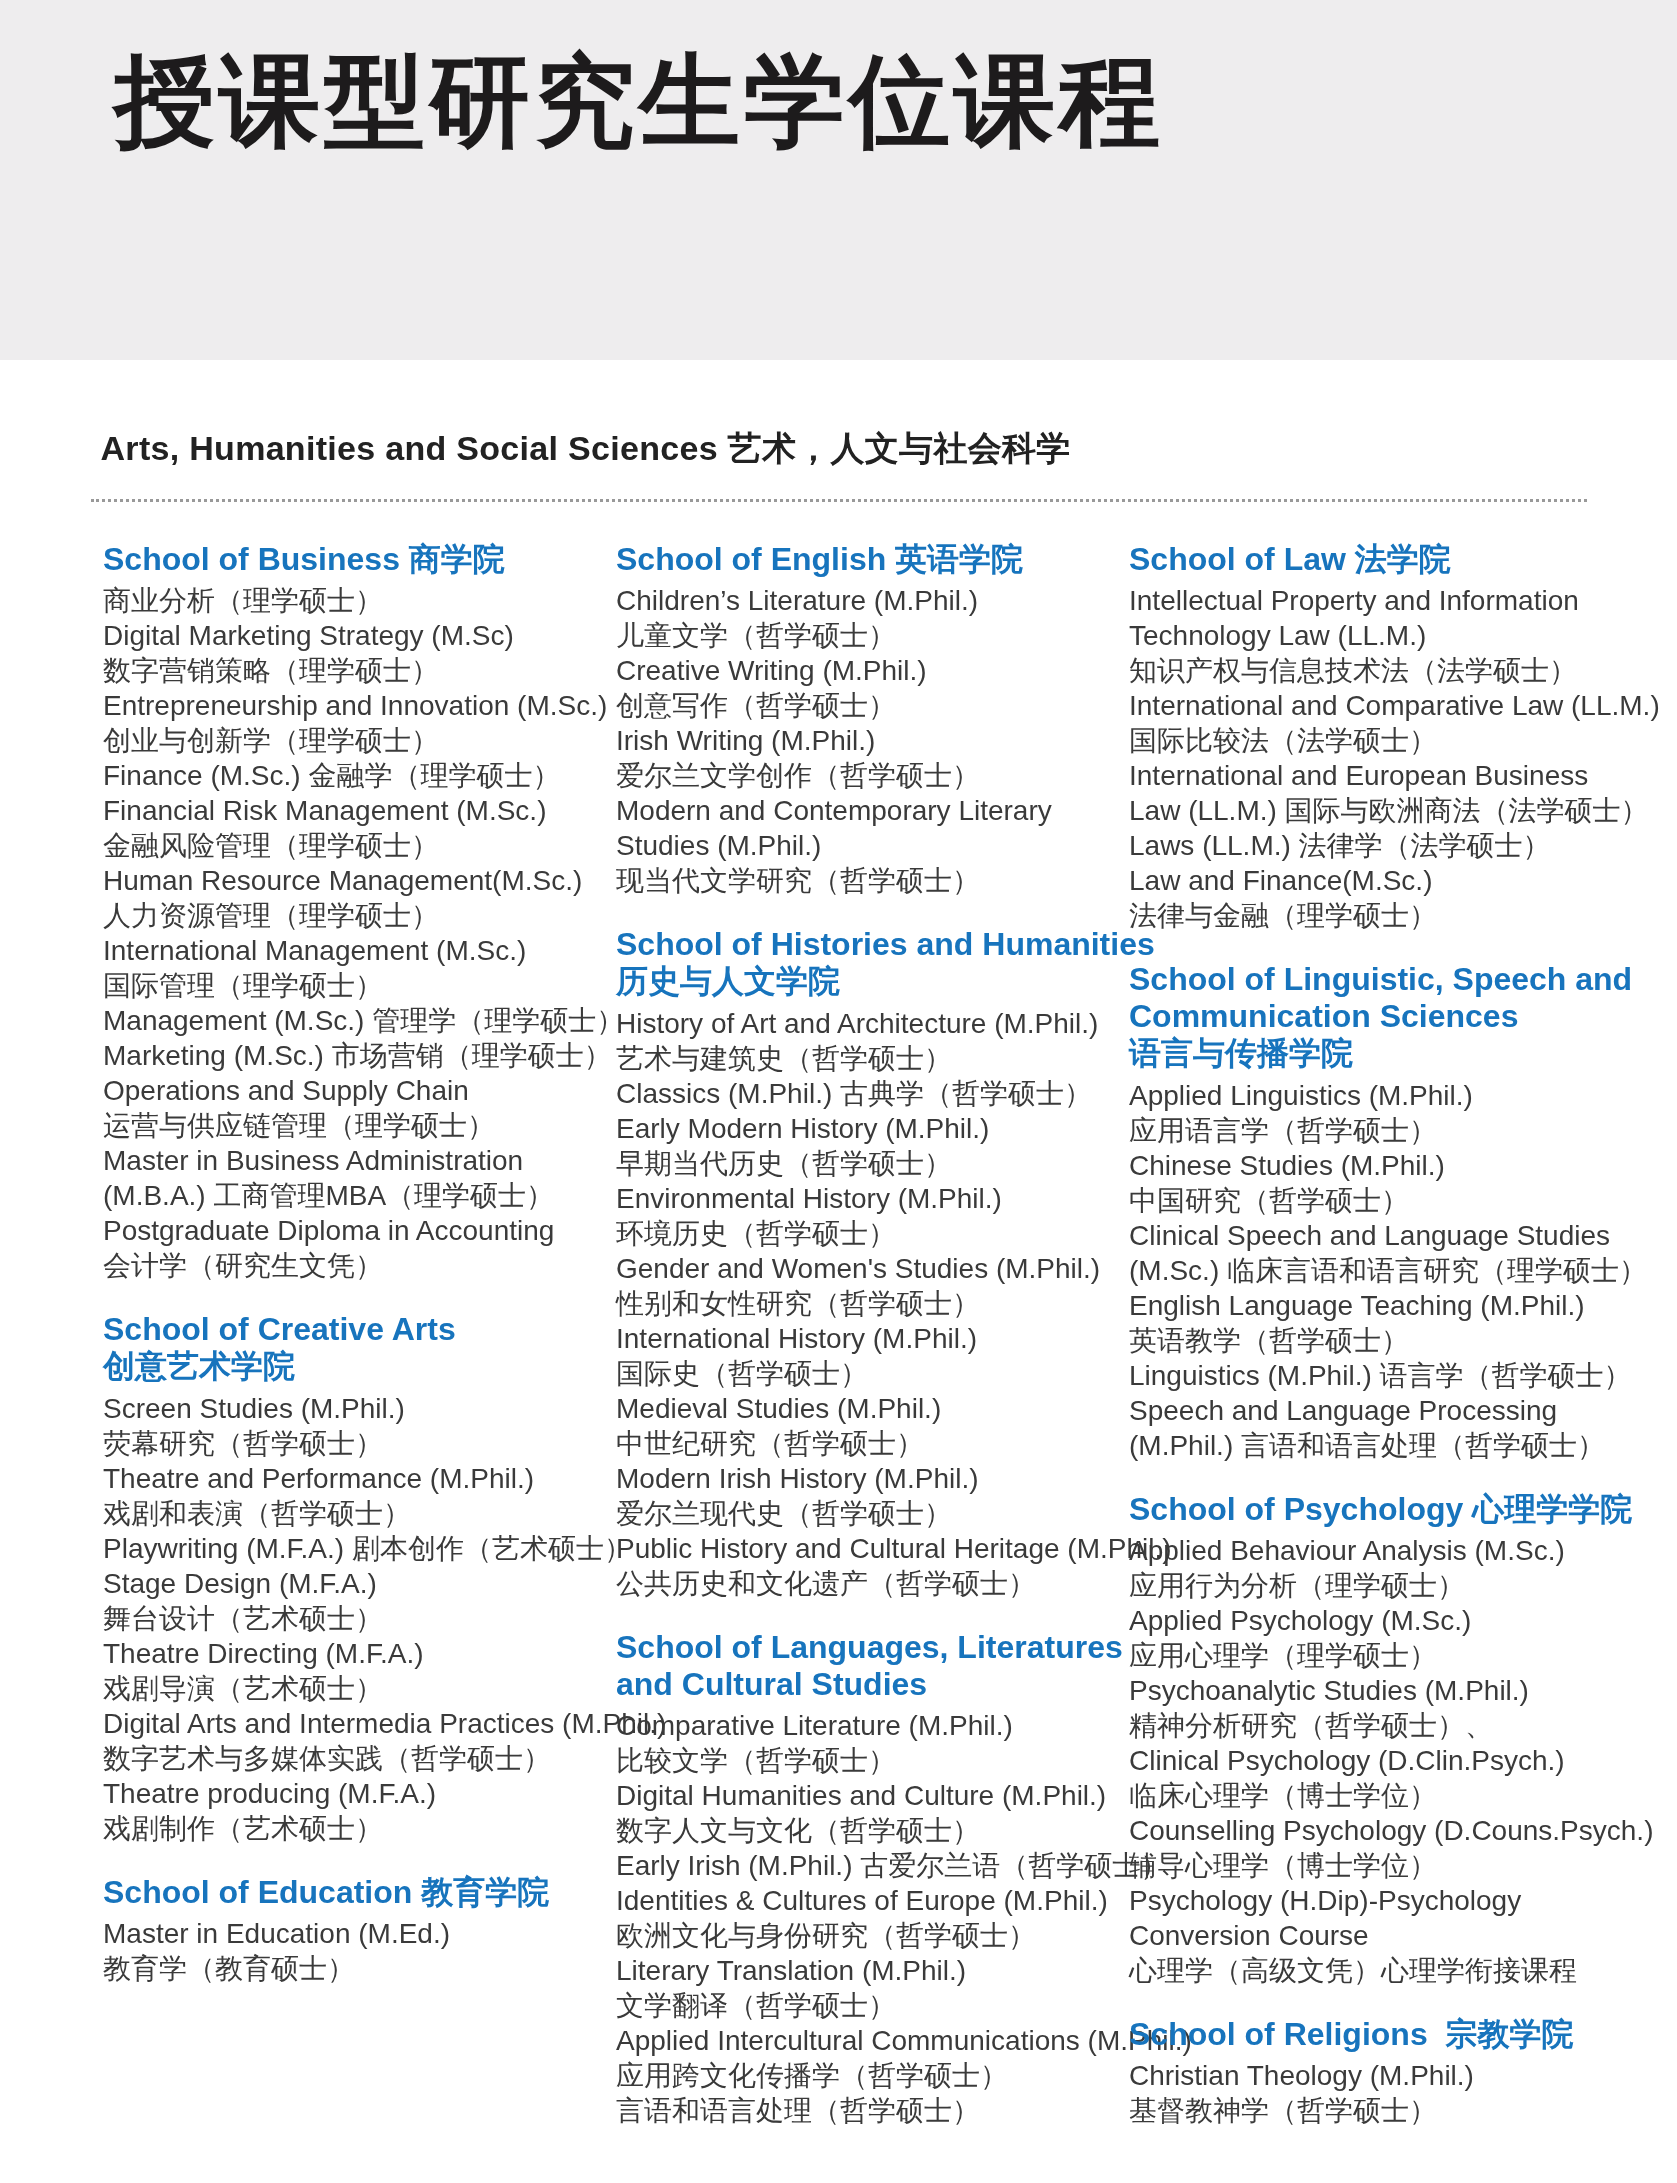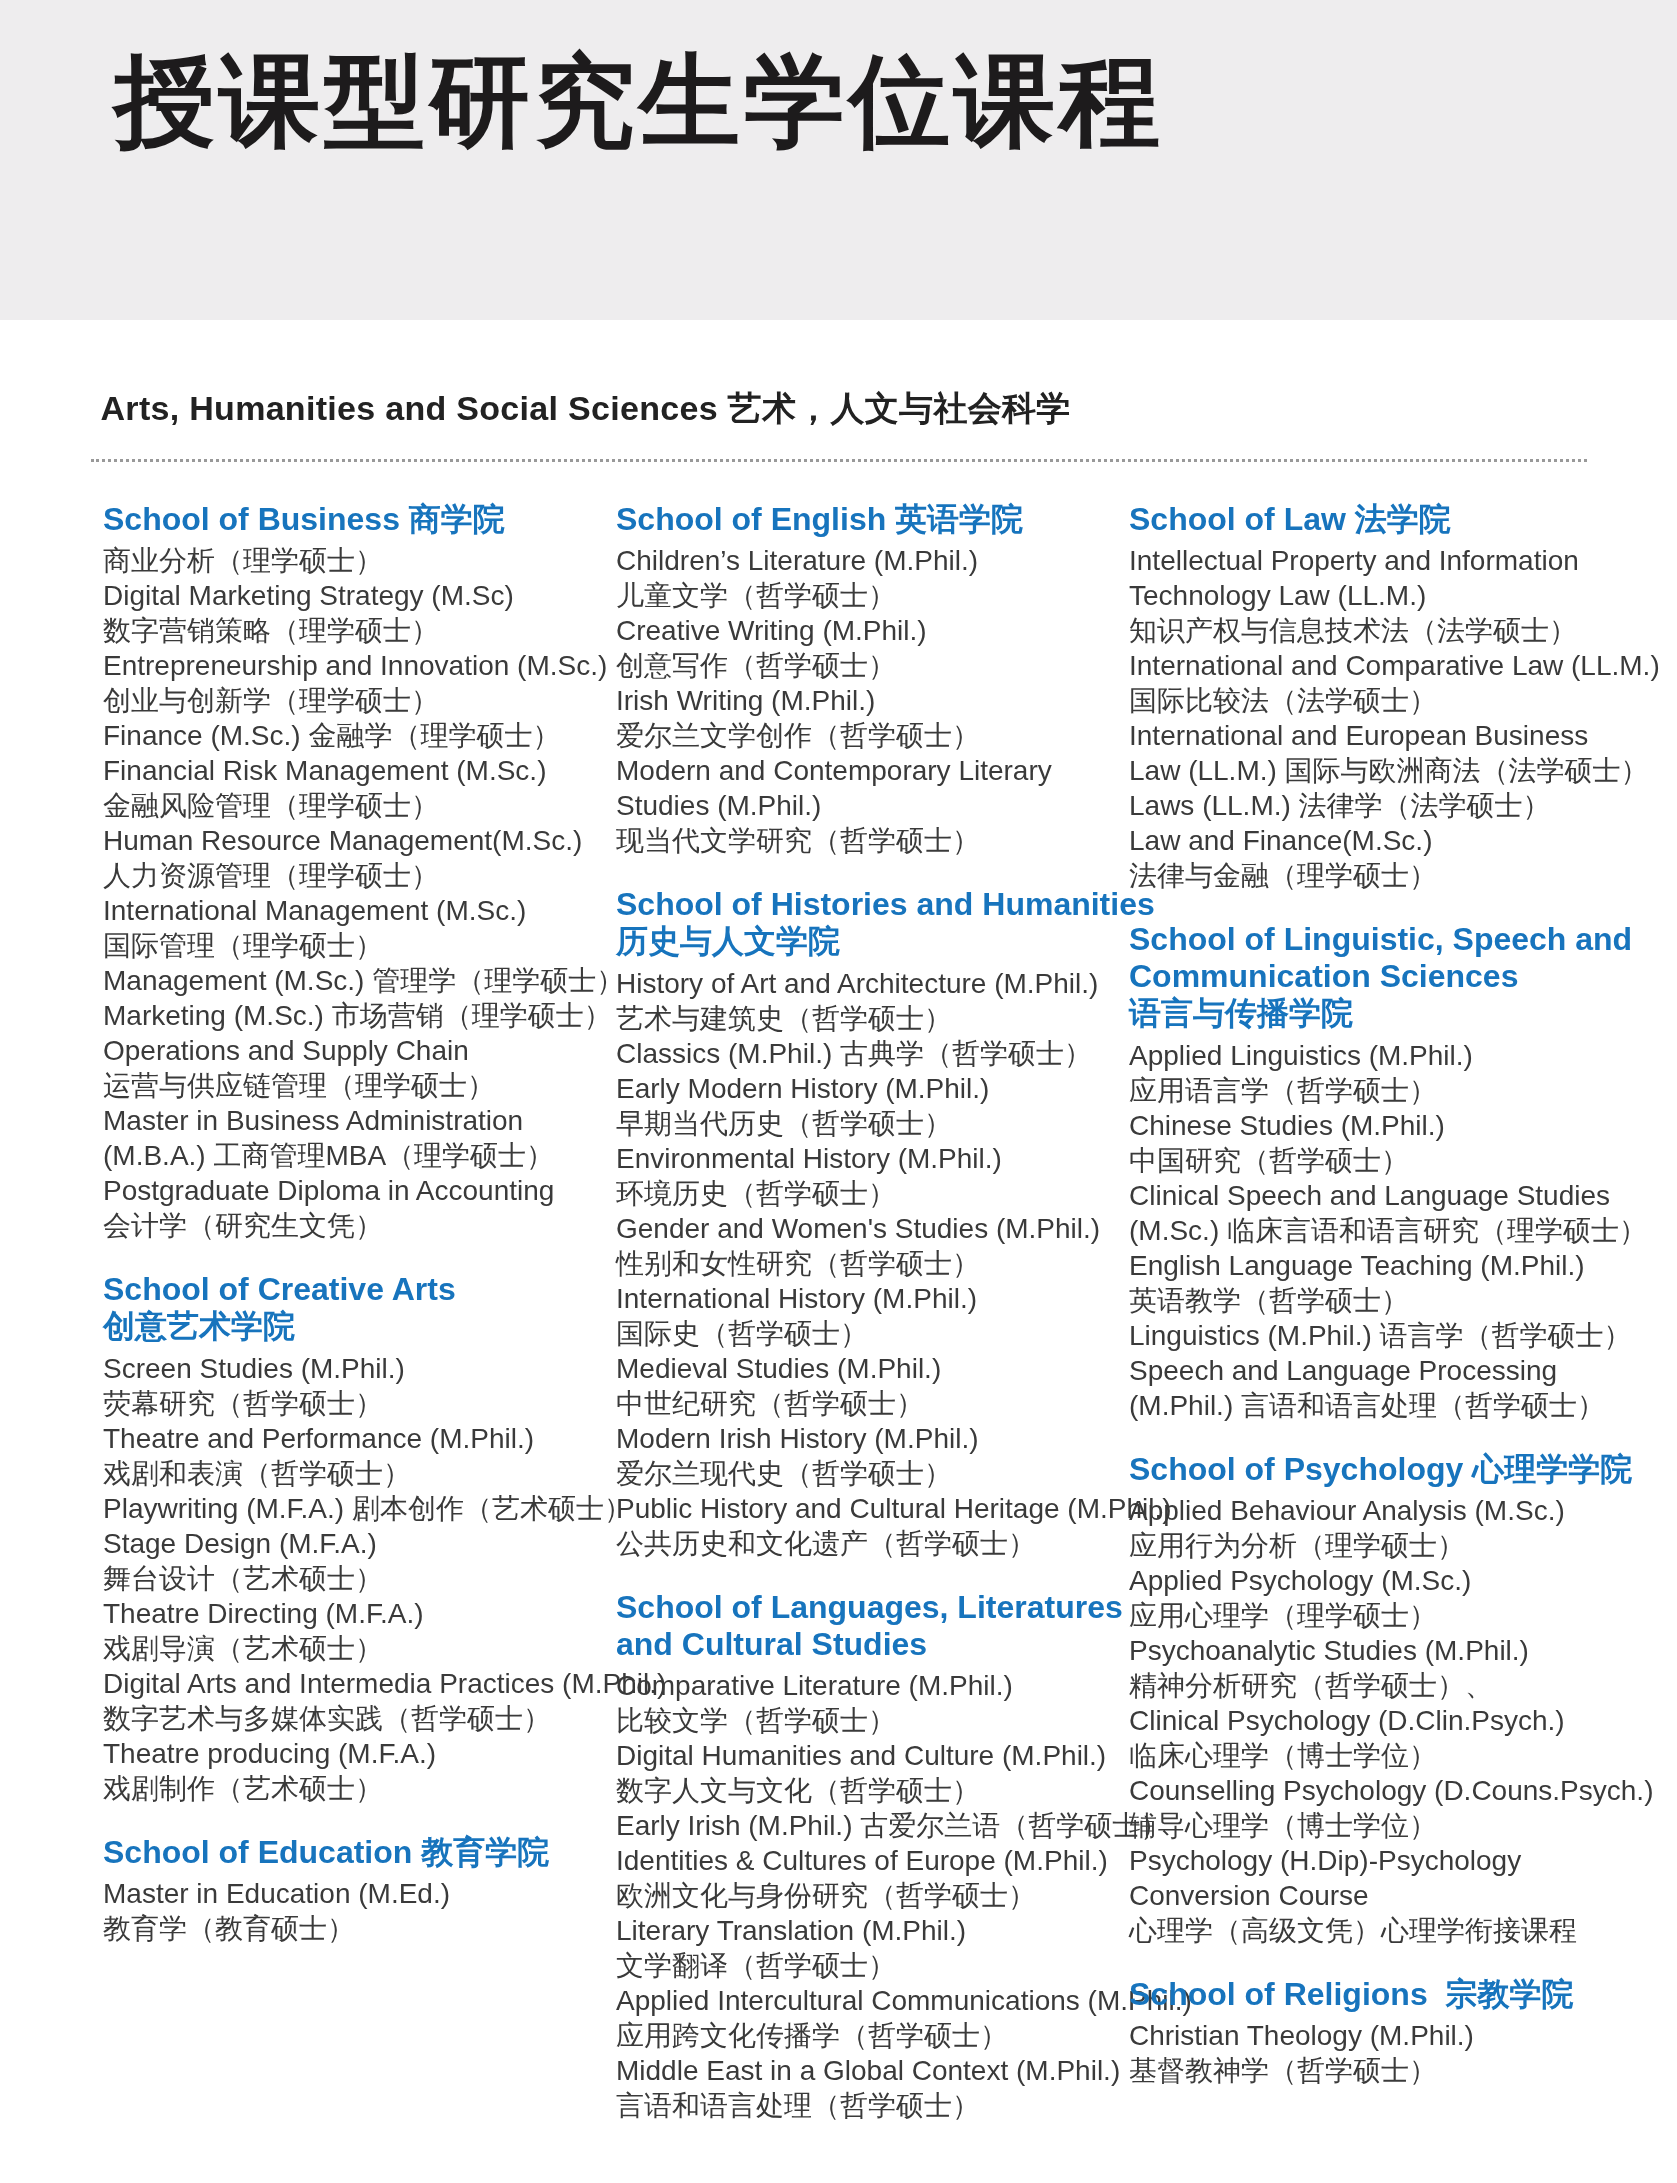--- a/index.html
+++ b/index.html
@@ -8,21 +8,21 @@
     --body-text:#3A3A3A;
     --title-text:#1D1B1C;
     --rule-dots:#999999;
   }
   html,body{margin:0;padding:0;}
   body{
     width:1678px;height:2183px;background:#ffffff;
     font-family:"Liberation Sans","DejaVu Sans",sans-serif;
     overflow:hidden;
   }
-  .banner{height:320px;background:var(--banner-bg);}
+  .banner{height:360px;background:var(--banner-bg);}
   .banner-title{
     margin:0;padding:45px 0 0 114px;
     font-size:101px;line-height:1.12;font-weight:900;
     color:var(--title-text);letter-spacing:4px;
   }
   .content{margin:0 91px;}
   .section-title{
     margin:68px 0 0 9.5px;
     font-size:34px;line-height:1.2;font-weight:700;
     color:#222222;letter-spacing:0.3px;
@@ -158,21 +158,20 @@
           <div class="program-line">比较文学（哲学硕士）</div>
           <div class="program-line">Digital Humanities and Culture (M.Phil.)</div>
           <div class="program-line">数字人文与文化（哲学硕士）</div>
           <div class="program-line">Early Irish (M.Phil.) 古爱尔兰语（哲学硕士）</div>
           <div class="program-line">Identities &amp; Cultures of Europe (M.Phil.)</div>
           <div class="program-line">欧洲文化与身份研究（哲学硕士）</div>
           <div class="program-line">Literary Translation (M.Phil.)</div>
           <div class="program-line">文学翻译（哲学硕士）</div>
           <div class="program-line">Applied Intercultural Communications (M.Phil.)</div>
           <div class="program-line">应用跨文化传播学（哲学硕士）</div>
-          <div class="program-line">Middle East in a Global Context (M.Phil.)</div>
           <div class="program-line">言语和语言处理（哲学硕士）</div>
         </section>
       </div>
       <div class="column">
         <section class="school">
           <h3 class="school-heading">
             <div class="heading-line">School of Law 法学院</div>
           </h3>
           <div class="program-line">Intellectual Property and Information</div>
           <div class="program-line">Technology Law (LL.M.)</div>

